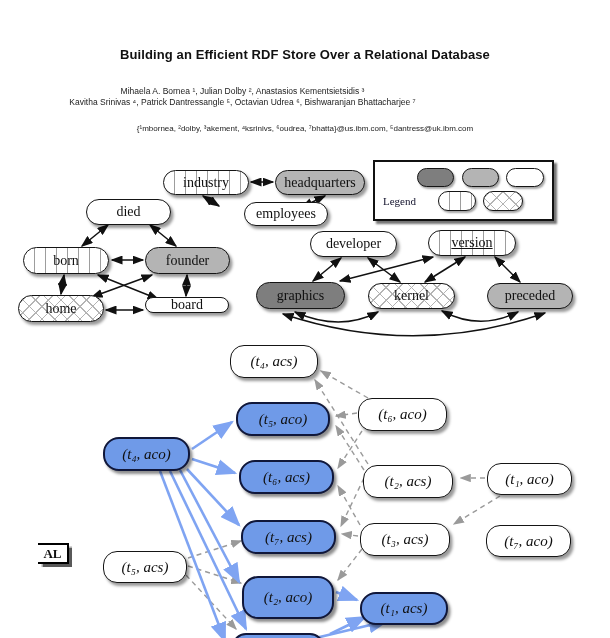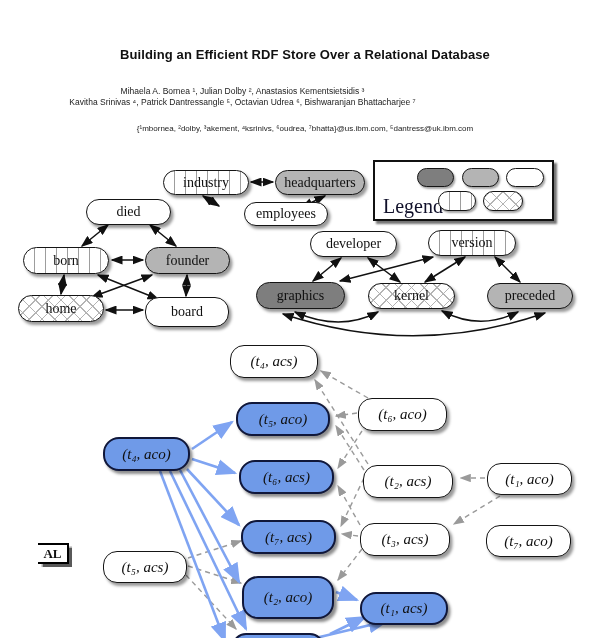--- a/index.html
+++ b/index.html
@@ -28,21 +28,21 @@
         background-image:repeating-linear-gradient(45deg,transparent 0 8px,#b4b4b4 8px 9px),
                          repeating-linear-gradient(-45deg,transparent 0 8px,#b4b4b4 8px 9px);}
   .node.blue{background:#6f9ae8;border:2px solid #10173a;border-radius:16px;
         box-shadow:2.5px 3px 3px rgba(0,0,0,.45);}
   .node.it{font-style:italic;font-size:15px;}
   .node.sw{box-shadow:1.5px 2px 2px rgba(0,0,0,.35);border-radius:10px;}
   
   #legend{position:absolute;left:373px;top:160px;width:181px;height:61px;box-sizing:border-box;
           border:2.5px solid #111;background:#fff;box-shadow:3px 3px 2px rgba(0,0,0,.55);}
   #legend-label{position:absolute;left:8px;top:33px;font-family:"Liberation Serif","DejaVu Serif",serif;
-          font-size:20px;color:#10102a;}
+          font-size:11px;color:#10102a;}
   
   #clipbox{position:absolute;left:38px;top:543px;width:31px;height:21px;box-sizing:border-box;
            background:#fff;border:2.5px solid #000;border-left:none;
            display:flex;align-items:center;justify-content:center;
            font-family:"Liberation Serif","DejaVu Serif",serif;font-weight:bold;font-size:13px;
            box-shadow:2.5px 2.5px 1px rgba(0,0,0,.65);text-align:right;}
 </style>
 </head>
 <body>
 
@@ -119,23 +119,23 @@
     <div id="clipbox">AL</div>
 
     <div id="nodes-layer">
         <div class="node striped" style="left: 163px; top: 170px; width: 86px; height: 25px;">industry</div>
         <div class="node gray" style="left: 275px; top: 170px; width: 90px; height: 25px;">headquarters</div>
         <div class="node white" style="left: 220px; top: 202px; width: 84px; height: 24px; margin-left: 24px;">employees</div>
         <div class="node white" style="left: 86px; top: 199px; width: 85px; height: 26px;">died</div>
         <div class="node striped" style="left: 23px; top: 247px; width: 86px; height: 27px;">born</div>
         <div class="node gray" style="left: 145px; top: 247px; width: 85px; height: 27px;">founder</div>
         <div class="node cross" style="left: 18px; top: 295px; width: 86px; height: 27px;">home</div>
-        <div class="node white" style="left: 145px; top: 297px; width: 84px; height: 30px;">board</div>
+        <div class="node white" style="left: 145px; top: 297px; width: 84px; height: 16px;">board</div>
         <div class="node white" style="left: 310px; top: 231px; width: 87px; height: 26px;">developer</div>
-        <div class="node striped" style="left: 428px; top: 230px; width: 88px; height: 26px;">version</div>
+        <div class="node striped" style="left: 428px; top: 230px; width: 88px; height: 26px; text-decoration: underline;">version</div>
         <div class="node dark" style="left: 256px; top: 282px; width: 89px; height: 27px;">graphics</div>
         <div class="node cross" style="left: 368px; top: 283px; width: 87px; height: 26px;">kernel</div>
         <div class="node gray" style="left: 487px; top: 283px; width: 86px; height: 26px;">preceded</div>
         <div class="node dark sw" style="left: 417px; top: 168px; width: 37px; height: 19px;"></div>
         <div class="node gray sw" style="left: 462px; top: 168px; width: 37px; height: 19px;"></div>
         <div class="node white sw" style="left: 506px; top: 168px; width: 38px; height: 19px;"></div>
         <div class="node striped sw" style="left: 438px; top: 191px; width: 38px; height: 20px;"></div>
         <div class="node cross sw" style="left: 483px; top: 191px; width: 40px; height: 20px;"></div>
         <div class="node white it" style="left: 230px; top: 345px; width: 88px; height: 33px;">(t₄, acs)</div>
         <div class="node blue it" style="left: 236px; top: 402px; width: 94px; height: 34px;">(t₅, aco)</div>

